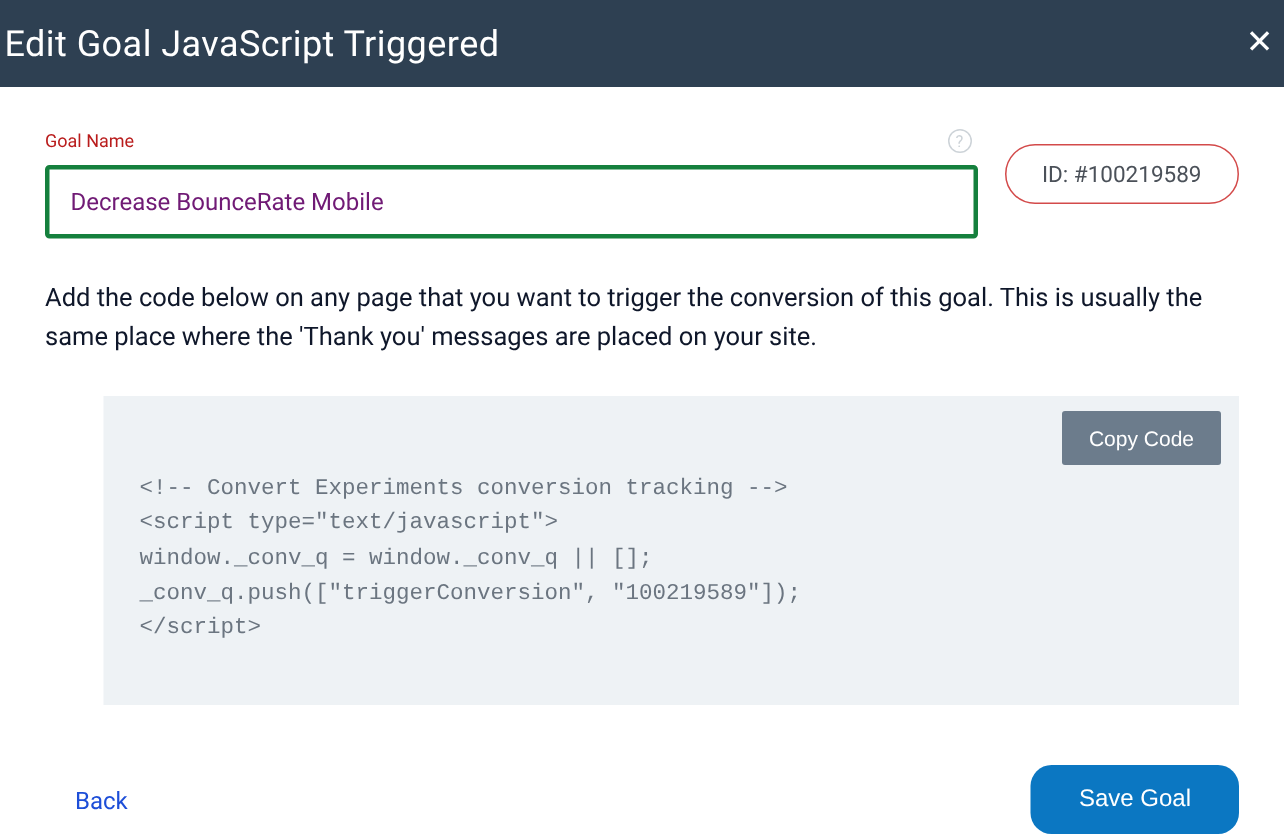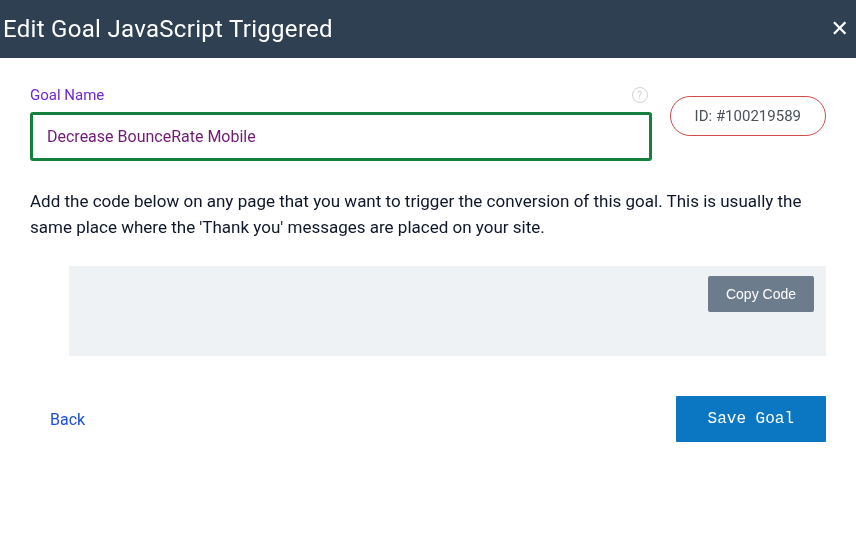--- a/index.html
+++ b/index.html
@@ -42,22 +42,22 @@
       flex: 1;
     }
     .label-row {
       display: flex;
       justify-content: space-between;
       align-items: center;
       margin-bottom: 8px;
       padding-right: 4px;
     }
     .field-label {
-      color: #6d28d9;
-      font-size: 15px;
+      color: #b91c1c;
+      font-size: 12px;
     }
     .help-icon {
       width: 16px;
       height: 16px;
       border: 1.5px solid #cdd3d8;
       border-radius: 50%;
       display: flex;
       align-items: center;
       justify-content: center;
       color: #cdd3d8;
@@ -126,22 +126,21 @@
       font-size: 16px;
       cursor: pointer;
     }
     .save-button {
       background: #0b77c2;
       color: #fff;
       border: none;
       padding: 14px 32px;
       font-size: 16px;
       cursor: pointer;
-      border-radius: 1px;
-      font-family: Liberation Mono, monospace;
+      border-radius: 14px;
     }
   </style>
 </head>
 <body>
 
 <div class="modal-header">
   <div class="modal-title">Edit Goal JavaScript Triggered</div>
   <div class="close-icon">✕</div>
 </div>
 
@@ -155,20 +154,25 @@
       </div>
       <input type="text" class="text-input" value="Decrease BounceRate Mobile" style="">
     </div>
     <div class="id-pill">ID: #100219589</div>
   </div>
 
   <p class="instruction-text">Add the code below on any page that you want to trigger the conversion of this goal. This is usually the same place where the 'Thank you' messages are placed on your site.</p>
 
   <div class="code-box">
     <button class="copy-button">Copy Code</button>
+    <div class="code-content">&lt;!-- Convert Experiments conversion tracking --&gt;
+&lt;script type="text/javascript"&gt;
+window._conv_q = window._conv_q || [];
+_conv_q.push(["triggerConversion", "100219589"]);
+&lt;/script&gt;</div>
   </div>
 
 </div>
 
 <div class="modal-footer">
   <span class="back-link">Back</span>
   <button class="save-button">Save Goal</button>
 </div>
 
 </body></html>

